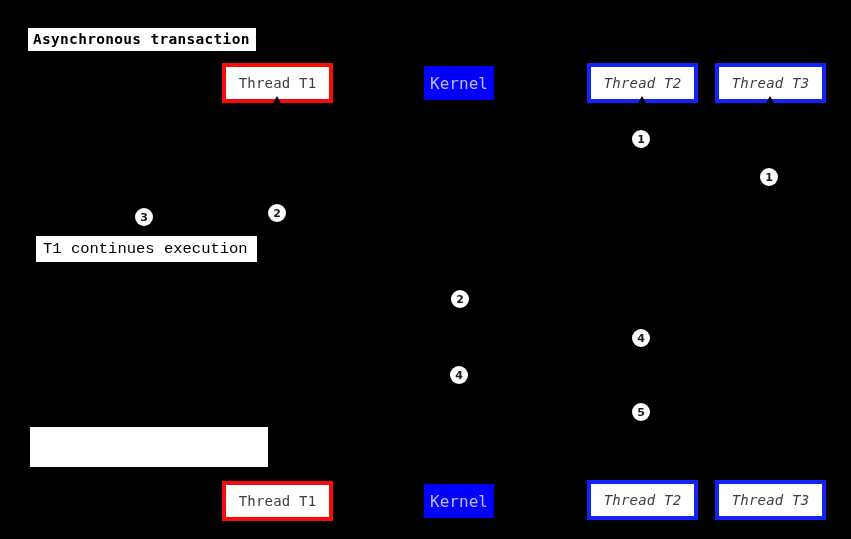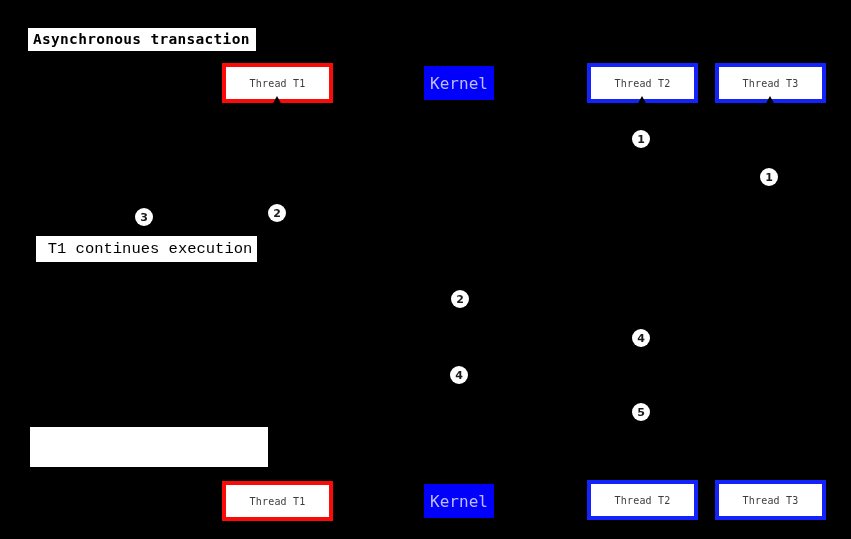--- a/index.html
+++ b/index.html
@@ -7,25 +7,25 @@
     position:relative;width:850px;height:539px;overflow:hidden;
     background:var(--background,#000);
     font-family:"DejaVu Sans Mono",monospace;
   }
   .abs{position:absolute;box-sizing:border-box;}
   .title{
     background:#fff;color:#000;font-weight:bold;font-size:14.5px;
     line-height:23px;padding-left:5px;letter-spacing:.3px;
   }
   .actor{
-    background:#fff;color:var(--box-text,#3d3d3d);font-size:10px;letter-spacing:.2px;
+    background:#fff;color:var(--box-text,#3d3d3d);font-size:14px;letter-spacing:.2px;
     display:flex;align-items:center;justify-content:center;
   }
   .border-red{border:4px solid var(--t1-border,#fb0b07);}
-  .border-blue{border:4px solid var(--thread-border,#1423fb);}
+  .border-blue{border:4px solid var(--thread-border,#1423fb);font-style:italic;}
   .kernel{
     background:var(--kernel-bg,#0101fb);color:var(--kernel-text,#bdbdfa);
     font-size:16px;display:flex;align-items:center;justify-content:center;
   }
   .note{
     background:#fff;color:#000;font-family:"Liberation Mono",monospace;
     font-size:15.5px;line-height:26px;padding-left:7px;white-space:nowrap;
   }
   .marker{
     width:18px;height:18px;border-radius:50%;background:#fff;color:#1b1b1b;
@@ -59,21 +59,21 @@
 
   <div class="abs marker" style="left:632px;top:130px;">1</div>
   <div class="abs marker" style="left:760px;top:168px;">1</div>
   <div class="abs marker" style="left:268px;top:204px;">2</div>
   <div class="abs marker" style="left:135px;top:208px;">3</div>
   <div class="abs marker" style="left:451px;top:290px;">2</div>
   <div class="abs marker" style="left:632px;top:329px;">4</div>
   <div class="abs marker" style="left:450px;top:366px;">4</div>
   <div class="abs marker" style="left:632px;top:403px;">5</div>
 
-  <div class="abs note" style="left:36px;top:236px;width:221px;height:26px;text-align:center;">T1 continues execution</div>
+  <div class="abs note" style="left:36px;top:236px;width:221px;height:26px;">T1 continues execution</div>
   <div class="abs note" style="left:30px;top:427px;width:238px;height:40px;"></div>
 
   <div class="abs notch-down" style="left:272px;top:477px;"></div>
   <div class="abs notch-down" style="left:637px;top:477px;"></div>
   <div class="abs notch-down" style="left:765px;top:477px;"></div>
 
   <div class="abs actor border-red" style="left:222px;top:481px;width:111px;height:40px;">Thread T1</div>
   <div class="abs kernel" style="left:424px;top:484px;width:70px;height:34px;">Kernel</div>
   <div class="abs actor border-blue" style="left:587px;top:480px;width:111px;height:40px;">Thread T2</div>
   <div class="abs actor border-blue" style="left:715px;top:480px;width:111px;height:40px;">Thread T3</div>

